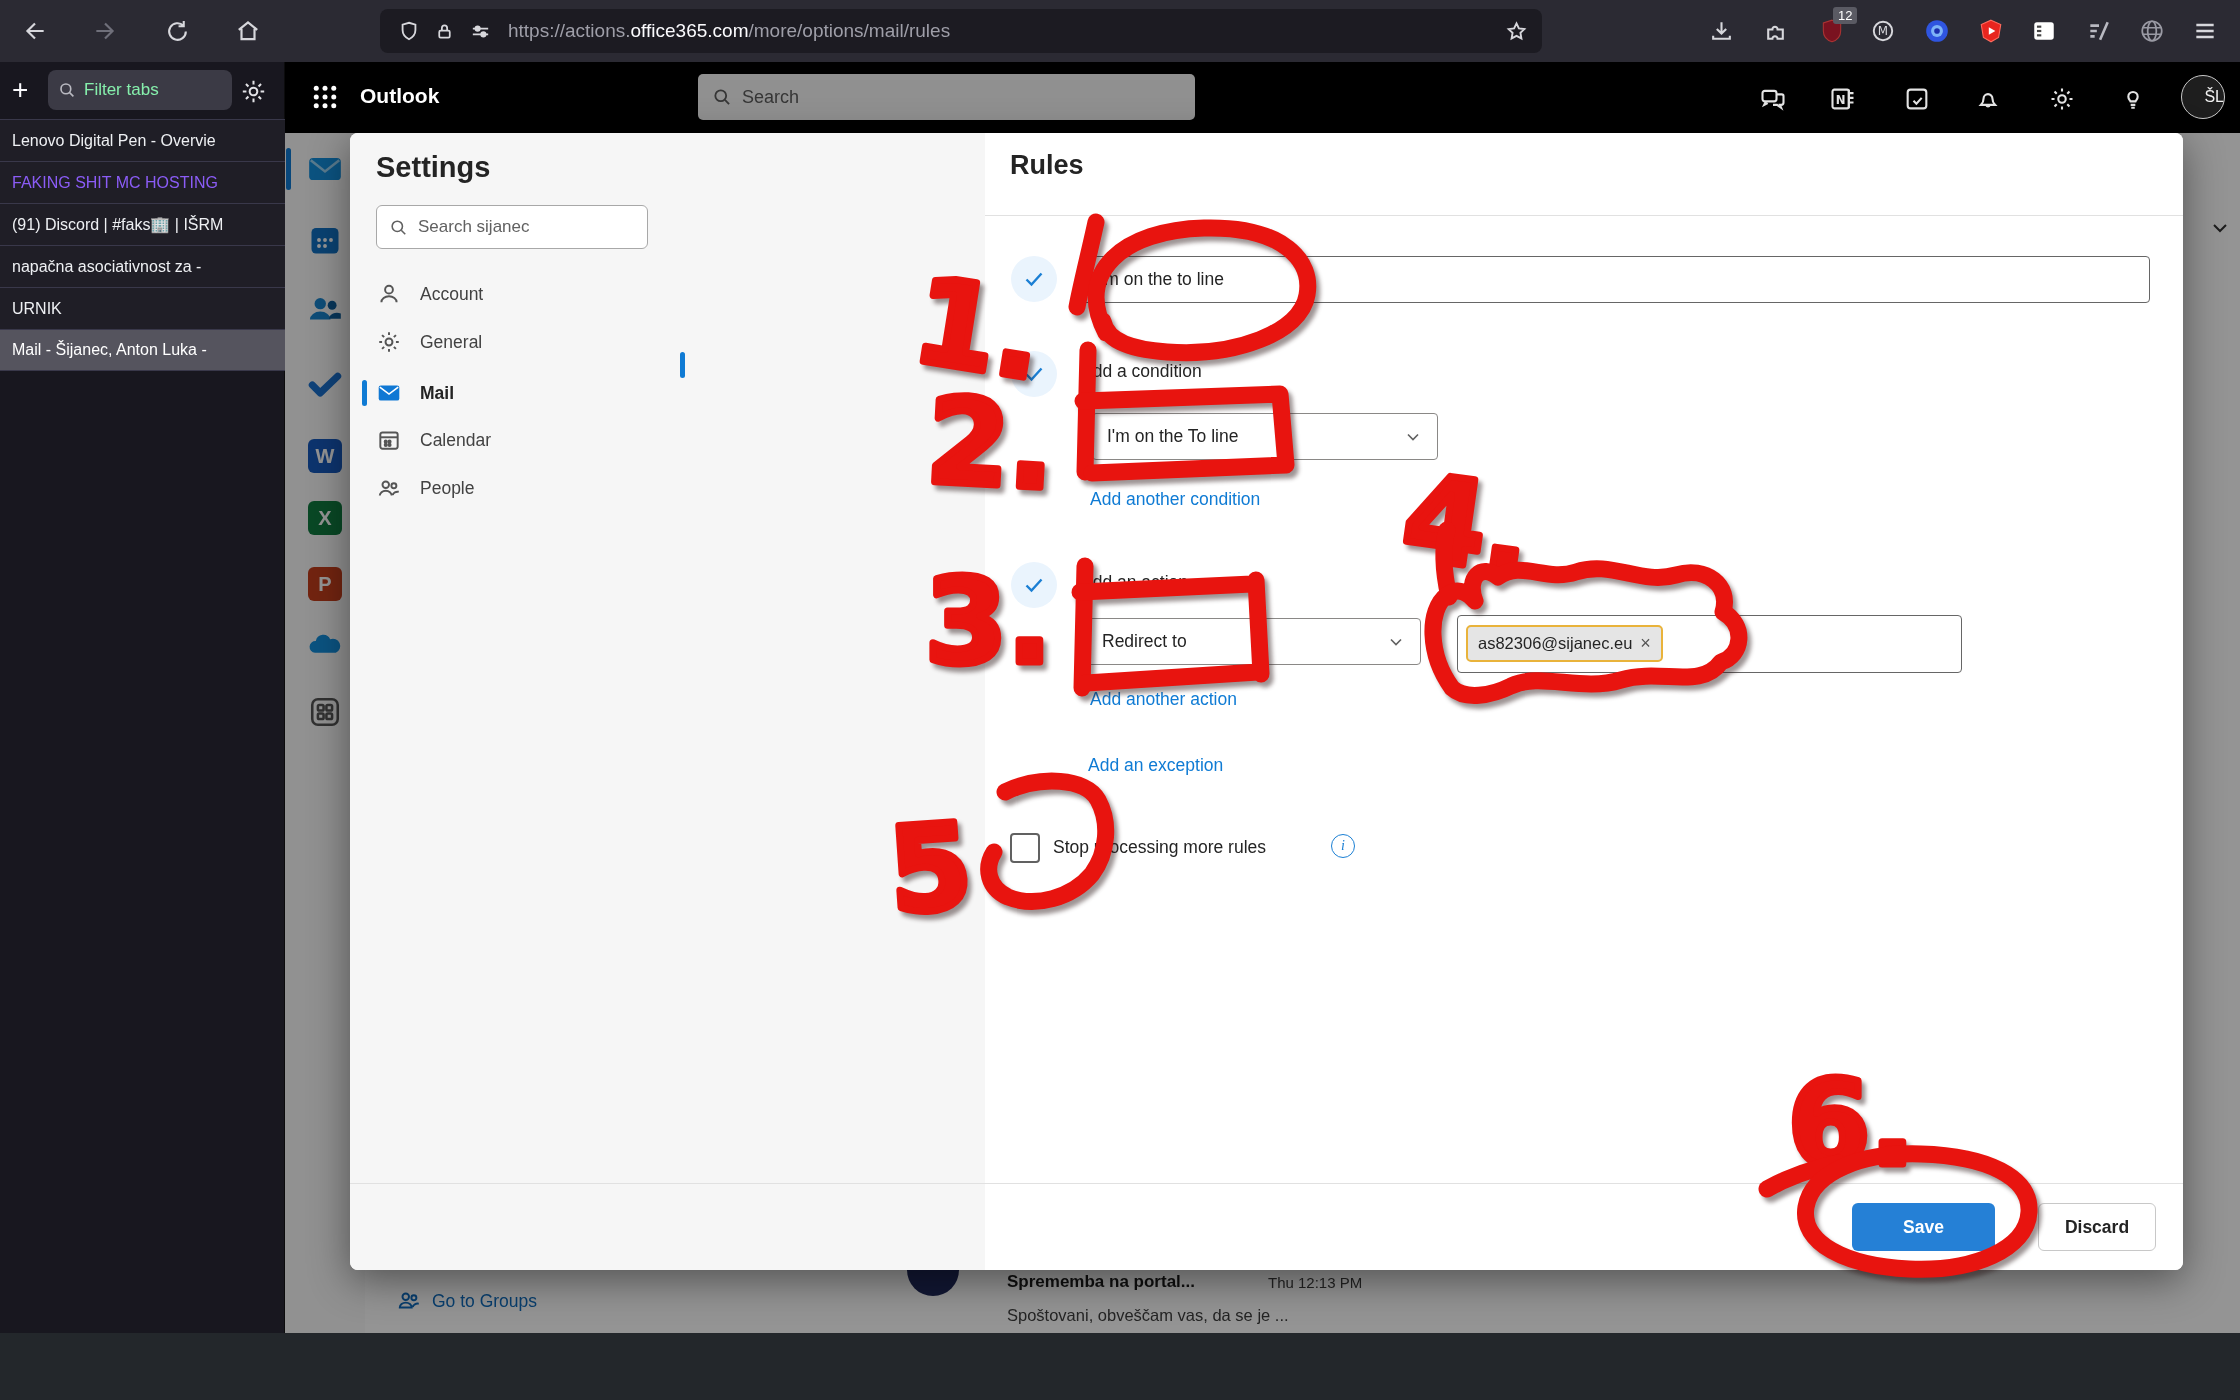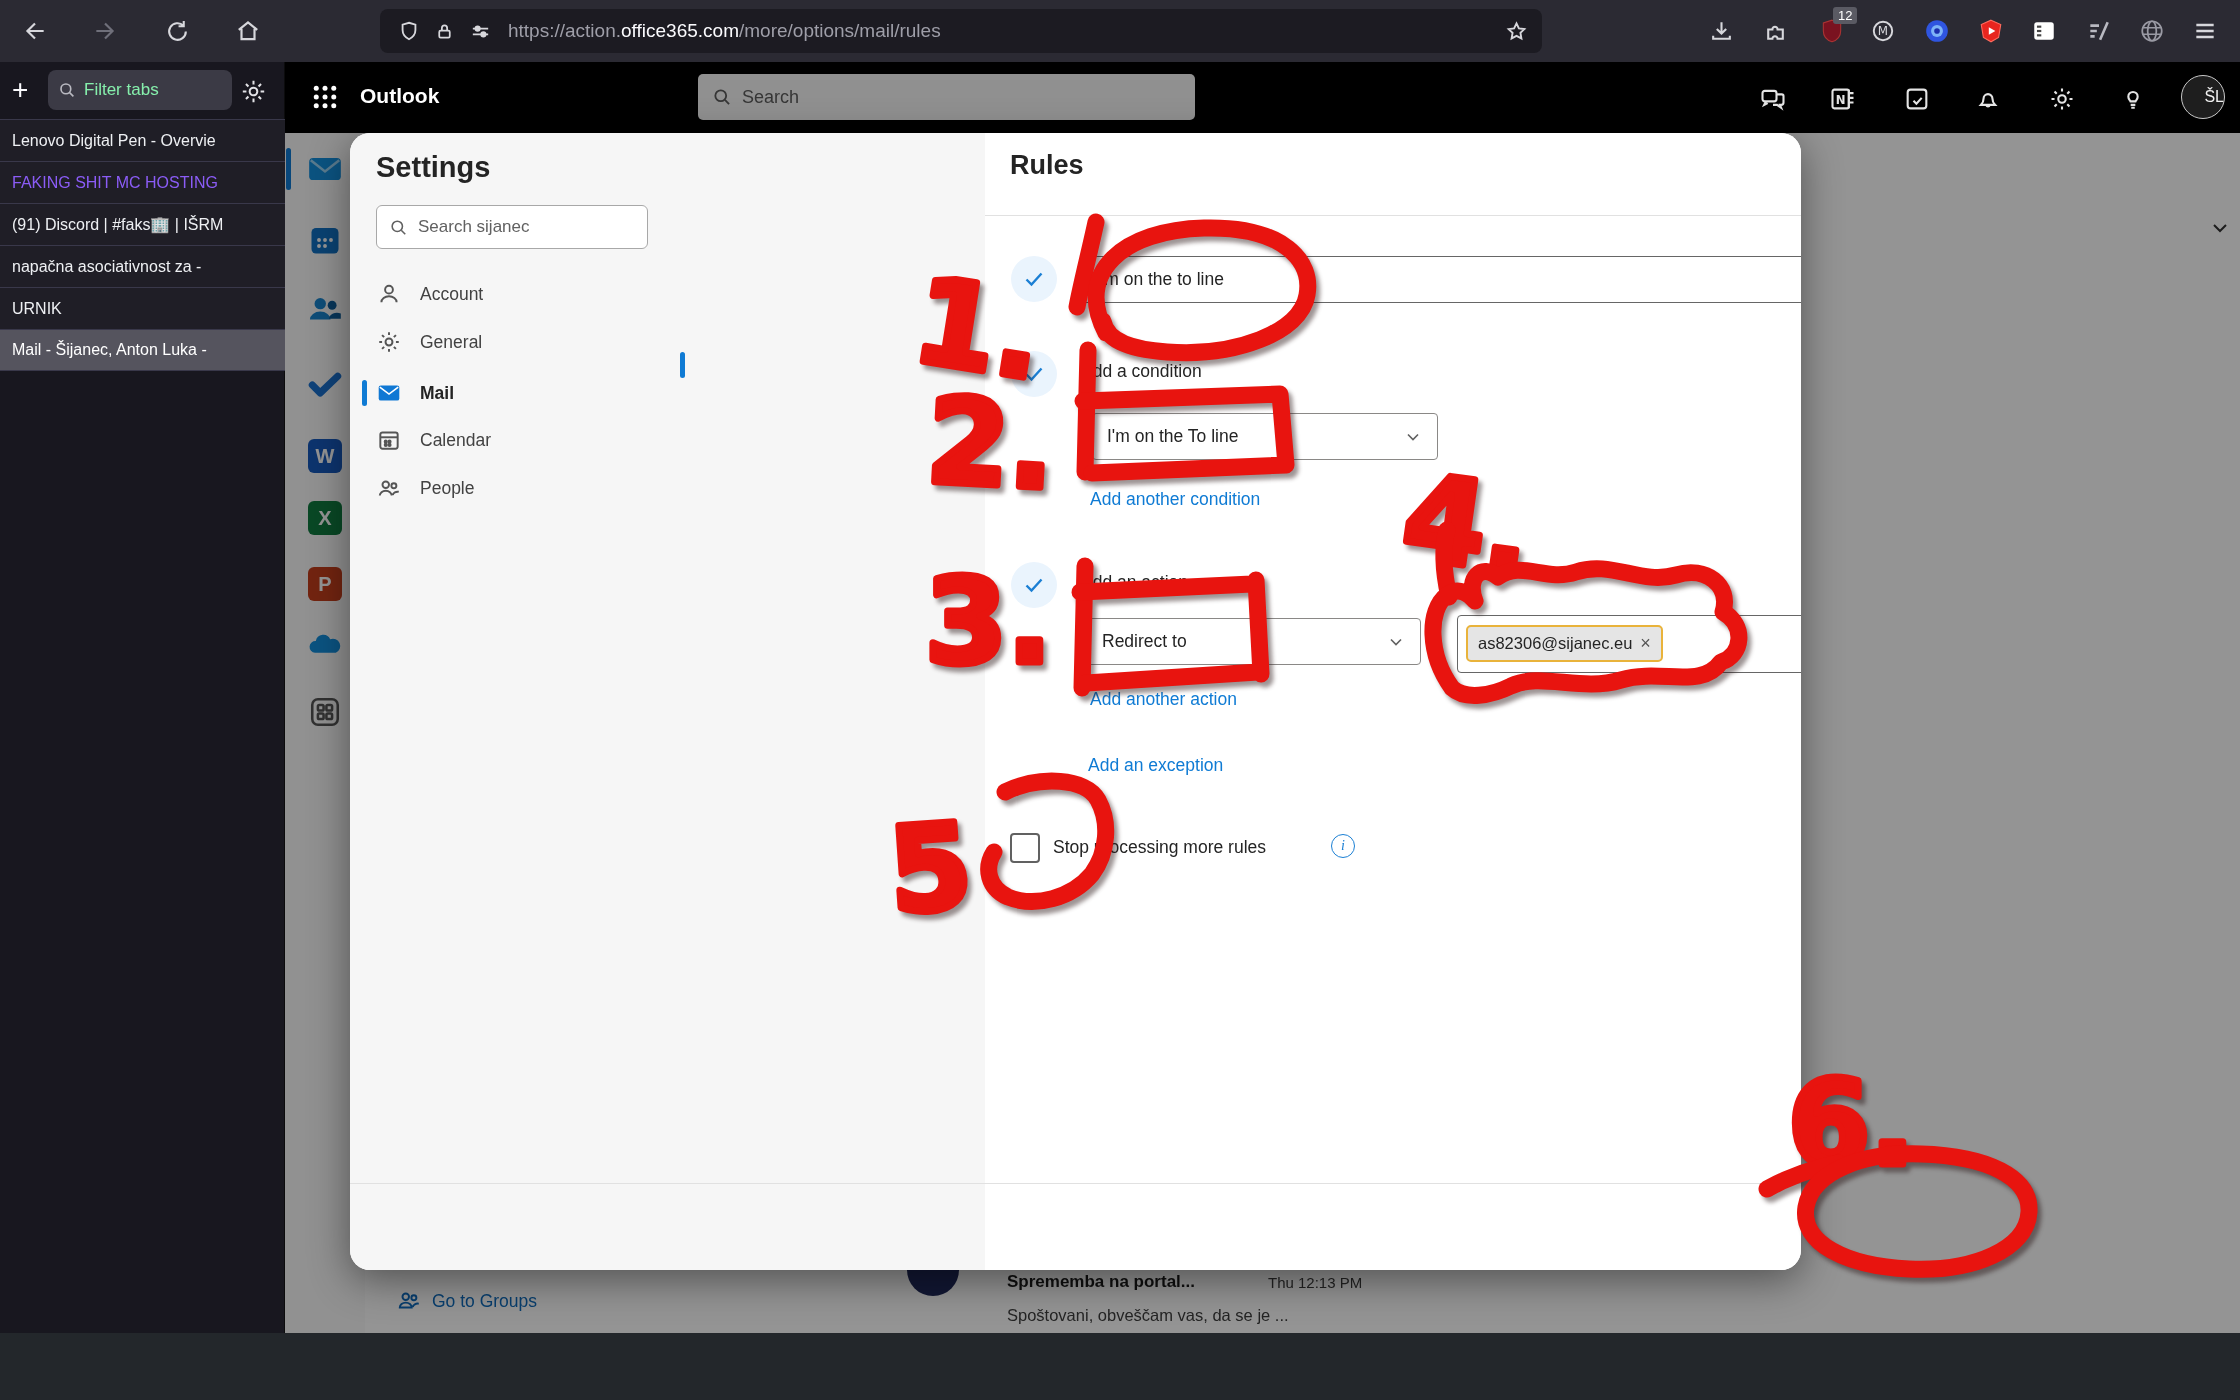--- a/index.html
+++ b/index.html
@@ -24,21 +24,21 @@
 #owabar{position:absolute;left:285px;top:62px;width:1955px;height:71px;background:#000;color:#e8e8e8}
 #owasearch{position:absolute;left:413px;top:12px;width:497px;height:46px;background:#909090;border-radius:5px;display:flex;align-items:center;gap:10px;padding:0 14px;color:#363636;font-size:18px}
 .obtn{position:absolute;top:20px;width:34px;height:34px;display:flex;align-items:center;justify-content:center;color:#e4e4e4}
 
 #bgcontent{position:absolute;left:285px;top:133px;width:1955px;height:1200px;background:#fff}
 #rail{position:absolute;left:0;top:0;width:80px;height:1200px;background:#fafafa}
 .railic{position:absolute;left:20px;width:40px;height:40px;display:flex;align-items:center;justify-content:center}
 .tile{width:34px;height:34px;border-radius:6px;color:#fff;font-weight:700;font-size:20px;display:flex;align-items:center;justify-content:center}
 #overlay{position:absolute;left:285px;top:133px;width:1955px;height:1200px;background:rgba(0,0,0,.42)}
 
-#dialog{position:absolute;left:350px;top:133px;width:1451px;height:1137px;background:#fff;border-radius:20px;box-shadow:0 10px 40px rgba(0,0,0,.45);overflow:hidden}
+#dialog{position:absolute;left:350px;top:133px;width:1833px;height:1137px;background:#fff;border-radius:8px;box-shadow:0 10px 40px rgba(0,0,0,.45);overflow:hidden}
 #dcol1{position:absolute;left:0;top:0;width:330px;height:1137px;background:#f6f6f6}
 #dcol2{position:absolute;left:330px;top:0;width:305px;height:1137px;background:#f6f6f6}
 #dmain{position:absolute;left:635px;top:0;width:1198px;height:1137px;background:#fff}
 #settitle{position:absolute;left:26px;top:18px;font-size:29px;font-weight:600;color:#242424}
 #setsearch{position:absolute;left:26px;top:72px;width:272px;height:44px;background:#fff;border:1px solid #a8a8a8;border-radius:6px;display:flex;align-items:center;gap:10px;padding:0 12px;color:#616161;font-size:17px}
 .nav1{position:absolute;left:0;width:330px;height:46px;display:flex;align-items:center;gap:18px;padding-left:26px;font-size:17.5px;color:#424242}
 .nav1 .lbl{color:#424242}
 .nav1.sel .lbl{color:#242424;font-weight:700}
 .ind{position:absolute;width:5px;height:26px;background:#0f7bd4;border-radius:3px}
 .nav2{position:absolute;left:348px;width:280px;height:48px;display:flex;align-items:center;font-size:17.5px;color:#424242}
@@ -99,21 +99,21 @@
             <path d="M9 11V8a3 3 0 0 1 6 0v3"></path>
           </svg>
         </span>
       <span style="margin:0 16px 0 14px">
         <svg width="23" height="23" viewBox="0 0 24 24" stroke="#d7d7dc" fill="none" stroke-width="2">
             <path d="M4 9h16M4 15h16"></path>
             <circle cx="9" cy="9" r="2.2" fill="#d7d7dc"></circle>
             <circle cx="15" cy="15" r="2.2" fill="#d7d7dc"></circle>
           </svg>
         </span>
-      <span class="seg">https://action.</span>
+      <span class="seg">https://actions.</span>
         <span class="seg dom">office365.com</span>
         <span class="seg">/more/options/mail/rules</span>
       <span style="margin-left:auto;margin-right:14px">
         <svg width="23" height="23" viewBox="0 0 24 24" stroke="#d7d7dc" fill="none" stroke-width="2">
             <path d="M12 3.5l2.5 5.2 5.7.8-4.1 4 1 5.7L12 16.5l-5.1 2.7 1-5.7-4.1-4 5.7-.8z"></path>
           </svg>
         </span>
     </div>
 
     <div class="tbtn ic" style="left:1704px">

